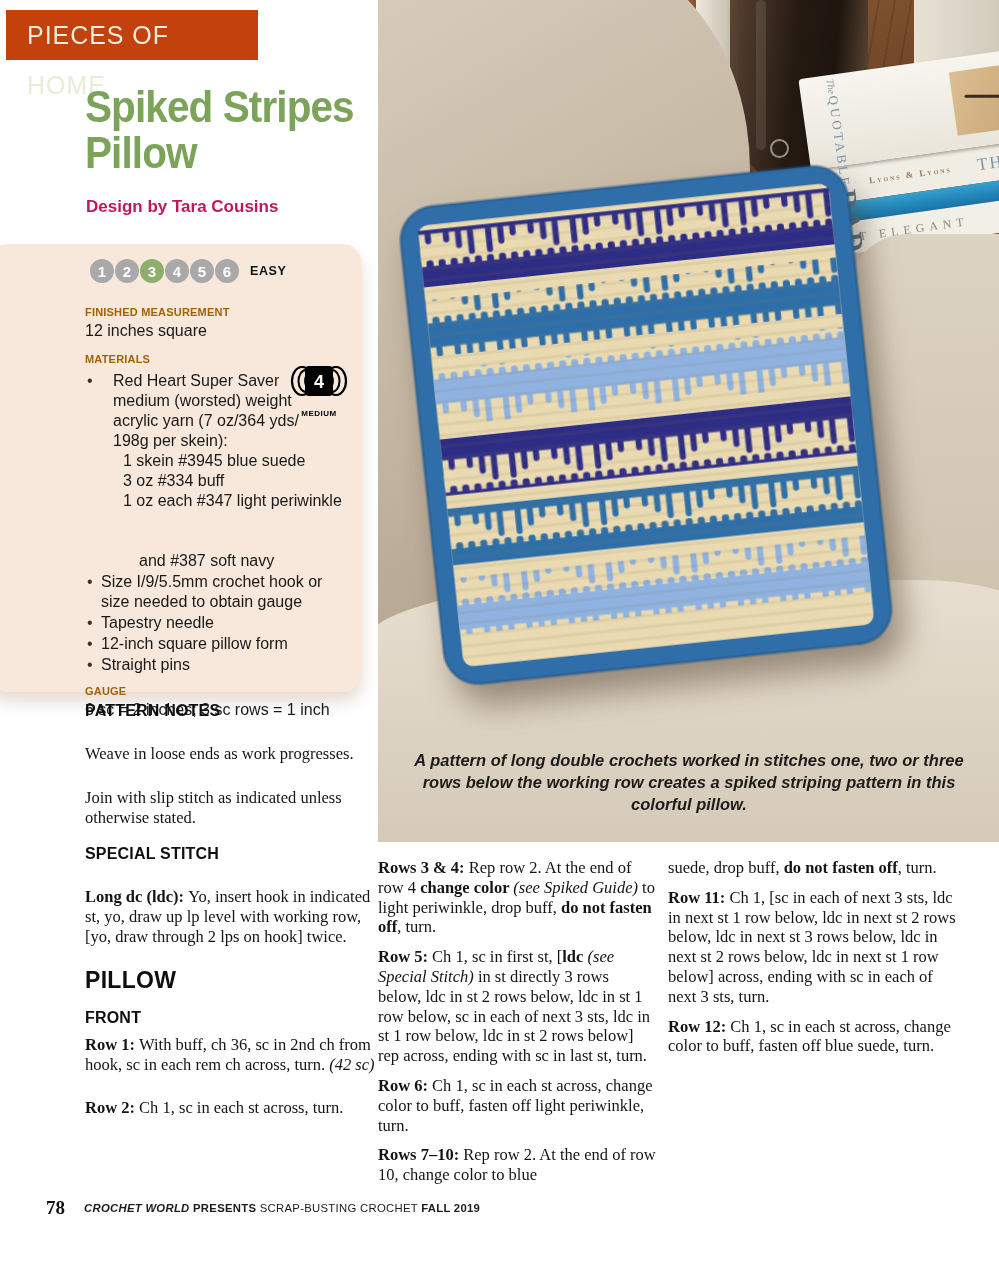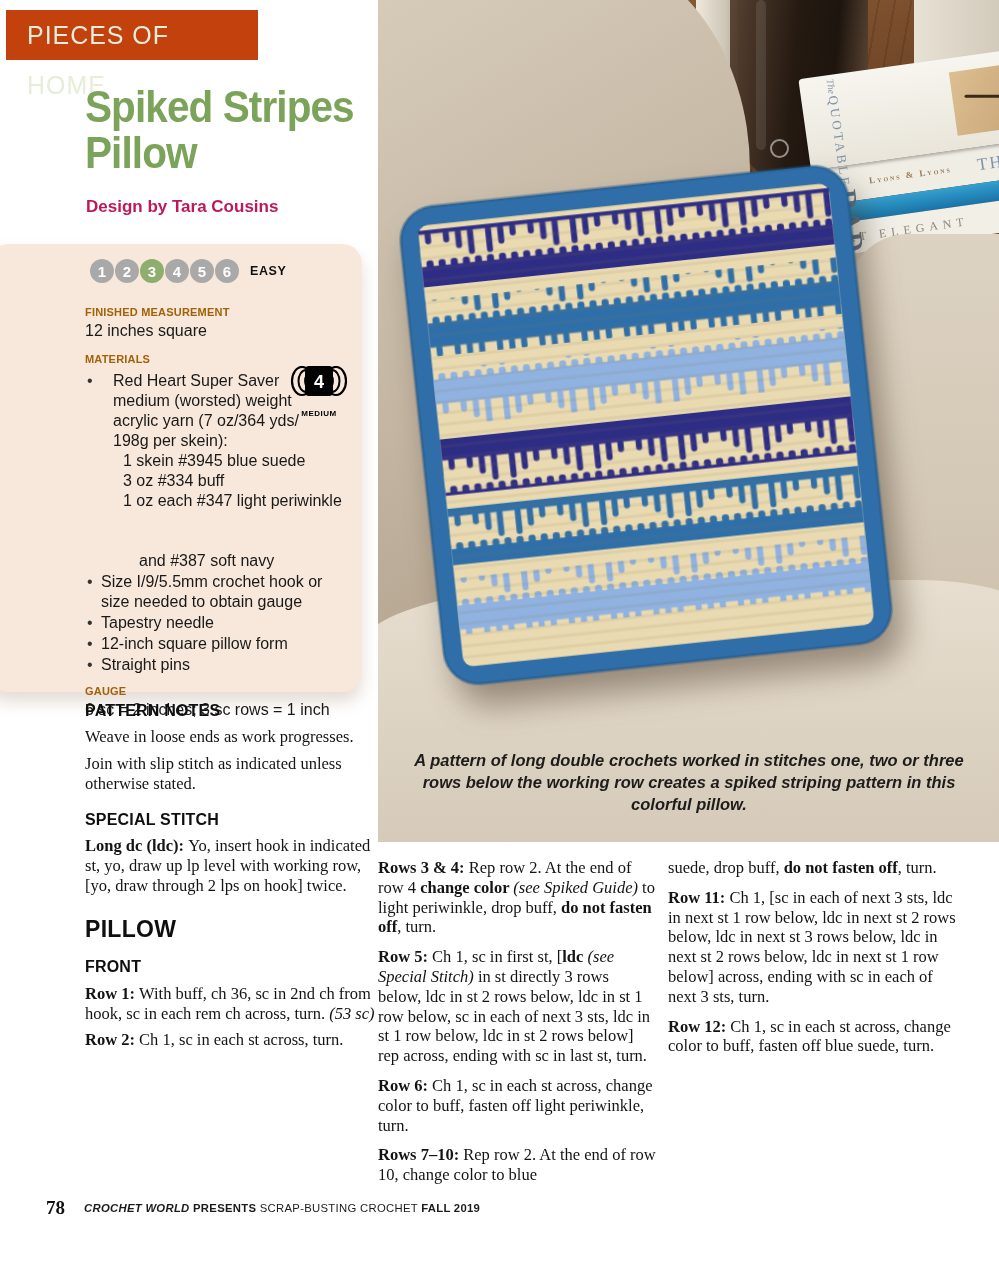--- a/index.html
+++ b/index.html
@@ -37,21 +37,21 @@
   .sub.cont{padding-left:38px;margin-top:40px;}
   .yarnbadge{position:absolute;left:298px;top:122px;width:66px;text-align:center;}
   .yarnbadge .lbl{font-size:8px;font-weight:800;letter-spacing:.5px;margin-top:1px;color:#000;}
 
   
   .h-sans{font-family:"Liberation Sans",sans-serif;font-weight:800;font-size:16px;color:#0f0f0f;letter-spacing:.2px;}
   .pat{font-family:"Liberation Serif",serif;font-size:16.5px;line-height:19.8px;color:#141414;margin:0 0 10px 0;}
   .col-left{position:absolute;left:85px;top:702px;width:296px;}
   .col-mid{position:absolute;left:378px;top:858px;width:278px;}
   .col-right{position:absolute;left:668px;top:858px;width:290px;}
-  .col-left .pat{margin-top:7px;margin-bottom:6px;}
+  .col-left .pat{margin-top:24px;margin-bottom:6px;}
   .sp-h{margin-top:18px;}
   .pillow-h{margin-top:20px;font-size:23px;letter-spacing:.3px;font-weight:800;}
   .front-h{margin-top:15px;}
 
   
   .photo{position:absolute;left:378px;top:0;width:621px;height:842px;overflow:hidden;background:#cfc5b6;}
   .wood{position:absolute;left:240px;top:0;width:381px;height:262px;z-index:1;
         background:
           repeating-linear-gradient(100deg,rgba(30,15,5,.15) 0 2px,rgba(255,255,255,0) 2px 16px),
           linear-gradient(165deg,#8a5a35 0%,#6e4526 45%,#4c2d17 100%);
@@ -271,21 +271,21 @@
   </div>
 
   <div class="col-left">
     <div class="h-sans">PATTERN NOTES</div>
     <p class="pat">Weave in loose ends as work progresses.</p>
     <p class="pat">Join with slip stitch as indicated unless otherwise stated.</p>
     <div class="h-sans sp-h">SPECIAL STITCH</div>
     <p class="pat"><span style="font-weight: 700;">Long dc (ldc): </span><span>Yo, insert hook in indicated st, yo, draw up lp level with working row, [yo, draw through 2 lps on hook] twice.</span></p>
     <div class="h-sans pillow-h">PILLOW</div>
     <div class="h-sans front-h">FRONT</div>
-    <p class="pat" style="margin-top:8px"><span style="font-weight: 700;">Row 1: </span><span>With buff, ch 36, sc in 2nd ch from hook, sc in each rem ch across, turn. </span><span style="font-style: italic;">(53 sc)</span></p>
+    <p class="pat" style="margin-top:8px"><span style="font-weight: 700;">Row 1: </span><span>With buff, ch 36, sc in 2nd ch from hook, sc in each rem ch across, turn. </span><span style="font-style: italic;">(42 sc)</span></p>
     <p class="pat"><span style="font-weight: 700;">Row 2: </span><span>Ch 1, sc in each st across, turn.</span></p>
   </div>
 
   <div class="col-mid">
     <p class="pat"><span style="font-weight: 700;">Rows 3 &amp; 4: </span><span>Rep row 2. At the end of row 4 </span><span style="font-weight: 700;">change color </span><span style="font-style: italic;">(see Spiked Guide)</span><span> to light periwinkle, drop buff, </span><span style="font-weight: 700;">do not fasten off</span><span>, turn.</span></p>
     <p class="pat"><span style="font-weight: 700;">Row 5: </span><span>Ch 1, sc in first st, [</span><span style="font-weight: 700;">ldc </span><span style="font-style: italic;">(see Special Stitch)</span><span> in st directly 3 rows below, ldc in st 2 rows below, ldc in st 1 row below, sc in each of next 3 sts, ldc in st 1 row below, ldc in st 2 rows below] rep across, ending with sc in last st, turn.</span></p>
     <p class="pat"><span style="font-weight: 700;">Row 6: </span><span>Ch 1, sc in each st across, change color to buff, fasten off light periwinkle, turn.</span></p>
     <p class="pat"><span style="font-weight: 700;">Rows 7–10: </span><span>Rep row 2. At the end of row 10, change color to blue</span></p>
   </div>
 

